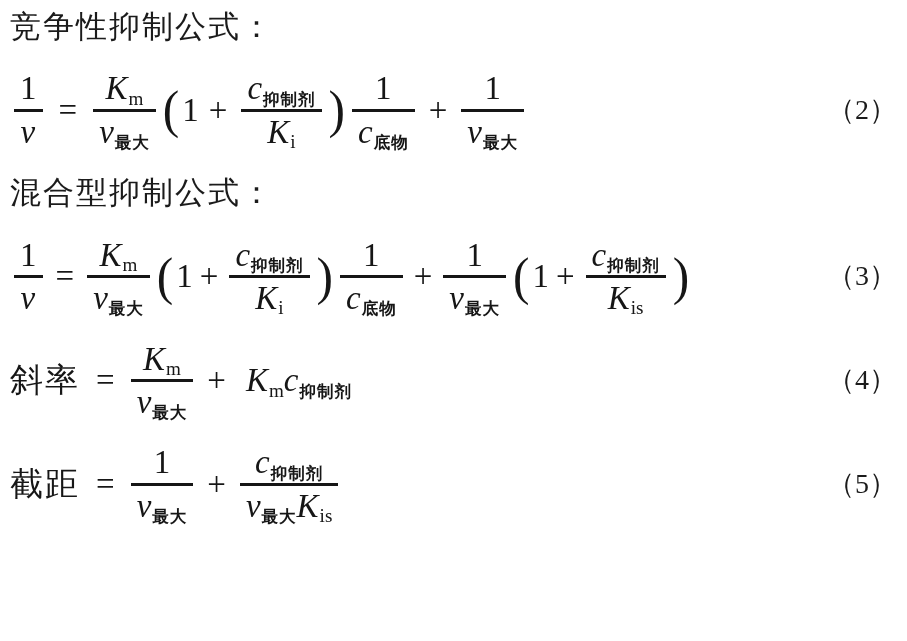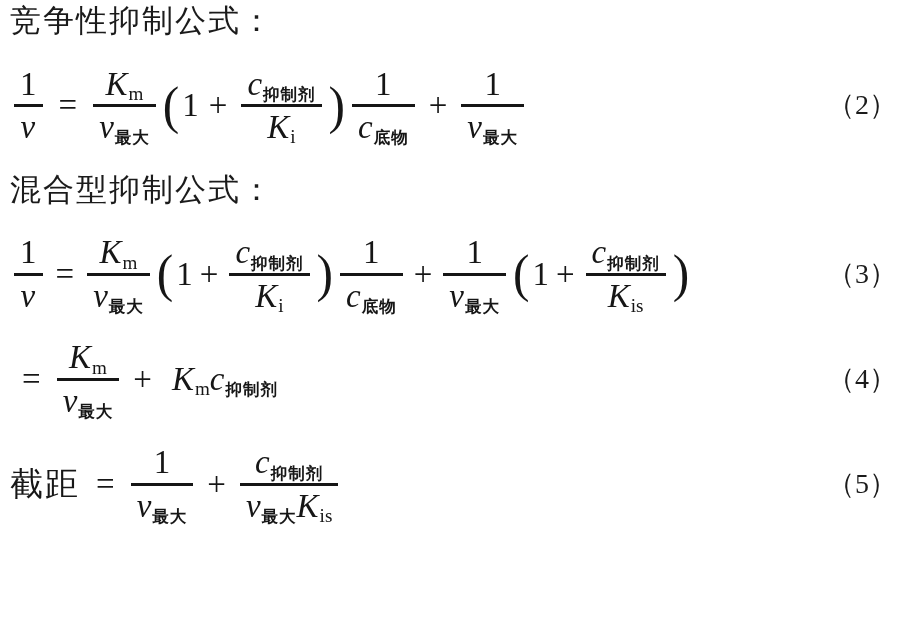--- a/index.html
+++ b/index.html
@@ -6,21 +6,21 @@
   html, body { width: 907px; height: 641px; }
   body {
     background: #ffffff;
     color: #161616;
     font-family: "Liberation Serif", "DejaVu Serif", serif;
     overflow: hidden;
   }
   .sheet {
     width: 907px;
     height: 538px;
-    padding: 0 6px 12px 10px;
+    padding: 6px 6px 12px 10px;
     display: flex;
     flex-direction: column;
     justify-content: space-between;
   }
   .heading {
     font-size: 31px;
     letter-spacing: 2px;
     color: #1b1b1b;
   }
   .eq-row {
@@ -156,20 +156,21 @@
         <span class="fnum"><span class="var">c</span><span class="sub cjk">抑制剂</span></span>
         <span class="fden"><span class="var">K</span><span class="sub">is</span></span>
       </span>
       <span class="paren">)</span>
     </div>
     <div class="eqnum">（3）</div>
   </div>
 
   <div class="eq-row">
     <div class="eq">
+      <span class="cjk-word">斜率</span>
       <span class="op eqs">=</span>
       <span class="frac">
         <span class="fnum"><span class="var">K</span><span class="sub">m</span></span>
         <span class="fden"><span class="var">v</span><span class="sub cjk">最大</span></span>
       </span>
       <span class="op">+</span>
       <span class="frac">
         <span class="fnum"><span class="var">K</span><span class="sub">m</span><span class="var">c</span><span class="sub cjk">抑制剂</span></span>
       </span>
     </div>

